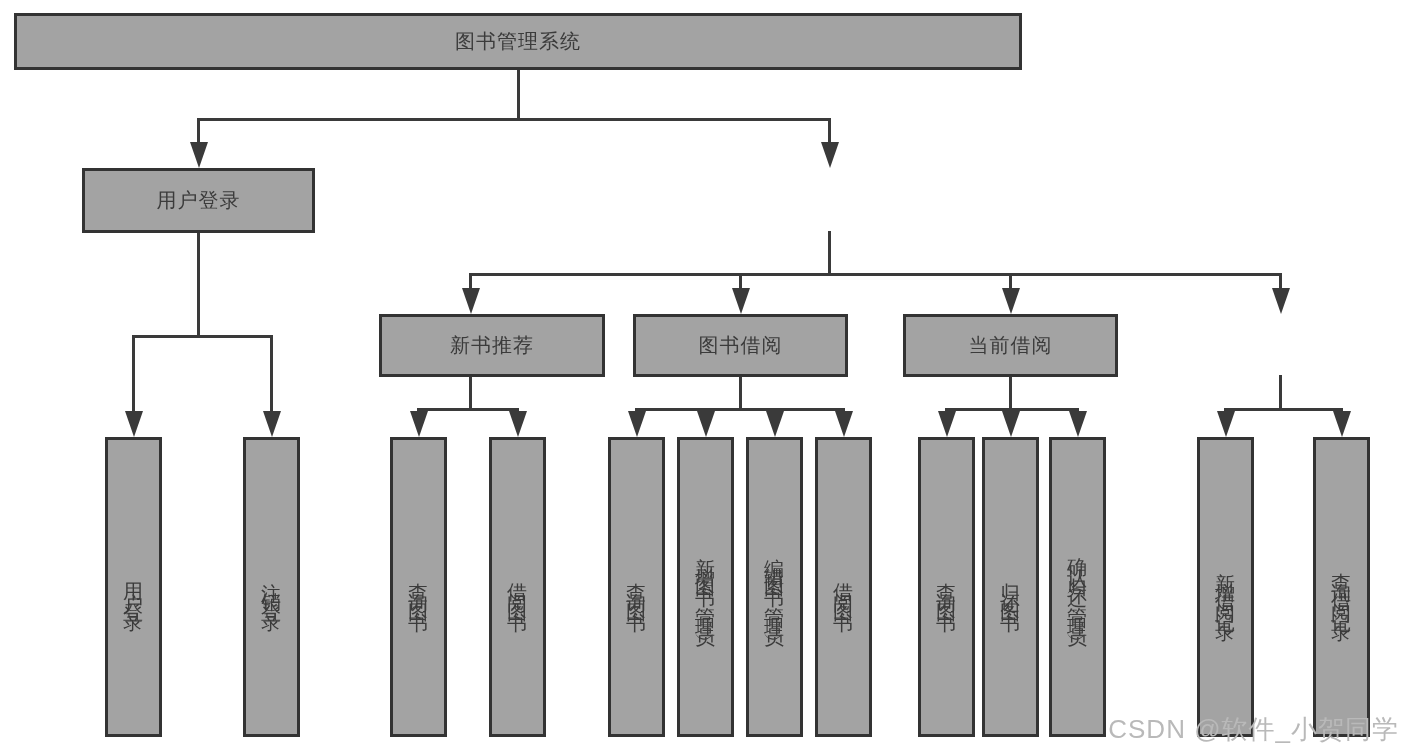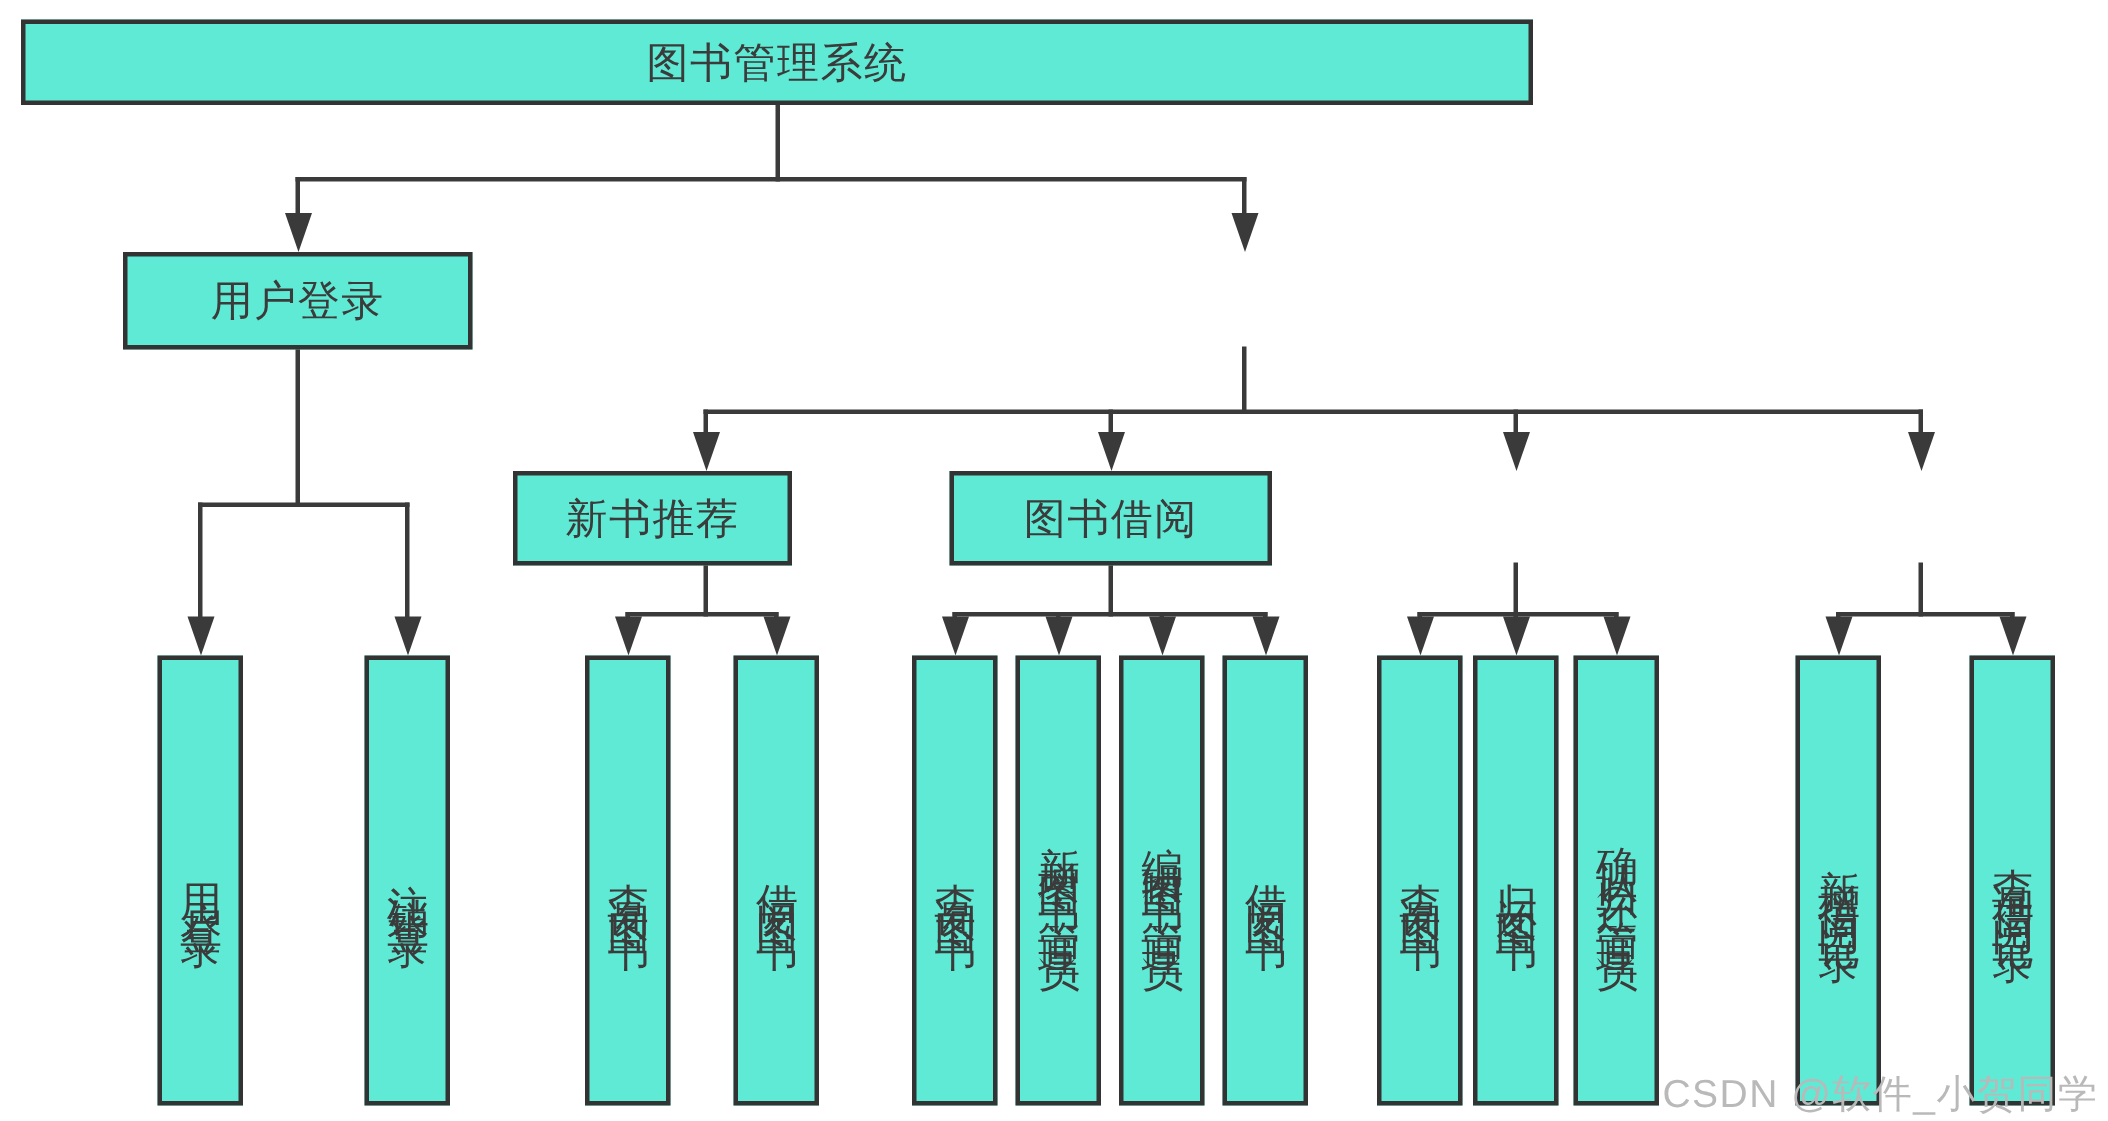--- a/index.html
+++ b/index.html
@@ -5,28 +5,28 @@
   html,body{margin:0;padding:0;background:#ffffff;}
   #canvas{
     position:relative;
     width:1405px;height:747px;
     background:#ffffff;
     font-family:"Liberation Sans","DejaVu Sans",sans-serif;
     overflow:hidden;
   }
   .box{
     position:absolute;
-    background:#5eead4;
+    background:#a3a3a3;
     border:3px solid #333333;
     color:#3b3b3b;
     box-sizing:border-box;
     display:flex;
     align-items:center;
     justify-content:center;
-    font-size:28px;
+    font-size:20px;
     letter-spacing:1px;
     z-index:2;
   }
   .box.v{
     writing-mode:vertical-rl;
     text-orientation:mixed;
     letter-spacing:10px;
     line-height:1.0;
   }
   .edge{
@@ -77,21 +77,21 @@
     <div class="edge" style="left: 828px; top: 231px; width: 3px; height: 45px;"></div>
     <div class="edge" style="left: 469px; top: 273px; width: 813px; height: 3px;"></div>
     <div class="edge" style="left: 469px; top: 273px; width: 3px; height: 17px;"></div>
     <div class="arrowhead" style="left: 461.5px; top: 288px;"></div>
     <div class="edge" style="left: 739px; top: 273px; width: 3px; height: 17px;"></div>
     <div class="arrowhead" style="left: 731.5px; top: 288px;"></div>
     <div class="edge" style="left: 1009px; top: 273px; width: 3px; height: 17px;"></div>
     <div class="arrowhead" style="left: 1001.5px; top: 288px;"></div>
     <div class="edge" style="left: 1279px; top: 273px; width: 3px; height: 17px;"></div>
     <div class="arrowhead" style="left: 1271.5px; top: 288px;"></div>
-    <div class="box" style="left: 342px; top: 314px; width: 186px; height: 63px;">新书推荐</div>
+    <div class="box" style="left: 379px; top: 314px; width: 226px; height: 63px;">新书推荐</div>
     <div class="edge" style="left: 469px; top: 375px; width: 3px; height: 36px;"></div>
     <div class="edge" style="left: 417px; top: 408px; width: 102px; height: 3px;"></div>
     <div class="edge" style="left: 417px; top: 408px; width: 3px; height: 5px;"></div>
     <div class="arrowhead" style="left: 409.5px; top: 411px;"></div>
     <div class="edge" style="left: 516px; top: 408px; width: 3px; height: 5px;"></div>
     <div class="arrowhead" style="left: 508.5px; top: 411px;"></div>
     <div class="box v" style="left: 390px; top: 437px; width: 57px; height: 300px;">查询图书</div>
     <div class="box v" style="left: 489px; top: 437px; width: 57px; height: 300px;">借阅图书</div>
     <div class="box" style="left: 633px; top: 314px; width: 215px; height: 63px;">图书借阅</div>
     <div class="edge" style="left: 739px; top: 375px; width: 3px; height: 36px;"></div>
@@ -101,20 +101,21 @@
     <div class="edge" style="left: 704px; top: 408px; width: 3px; height: 5px;"></div>
     <div class="arrowhead" style="left: 696.5px; top: 411px;"></div>
     <div class="edge" style="left: 773px; top: 408px; width: 3px; height: 5px;"></div>
     <div class="arrowhead" style="left: 765.5px; top: 411px;"></div>
     <div class="edge" style="left: 842px; top: 408px; width: 3px; height: 5px;"></div>
     <div class="arrowhead" style="left: 834.5px; top: 411px;"></div>
     <div class="box v" style="left: 608px; top: 437px; width: 57px; height: 300px;">查询图书</div>
     <div class="box v" style="left: 677px; top: 437px; width: 57px; height: 300px;">新增图书（管理员）</div>
     <div class="box v" style="left: 746px; top: 437px; width: 57px; height: 300px;">编辑图书（管理员）</div>
     <div class="box v" style="left: 815px; top: 437px; width: 57px; height: 300px;">借阅图书</div>
+    <div class="box" style="left: 903px; top: 314px; width: 215px; height: 63px;">当前借阅</div>
     <div class="edge" style="left: 1009px; top: 375px; width: 3px; height: 36px;"></div>
     <div class="edge" style="left: 945px; top: 408px; width: 134px; height: 3px;"></div>
     <div class="edge" style="left: 945px; top: 408px; width: 3px; height: 5px;"></div>
     <div class="arrowhead" style="left: 937.5px; top: 411px;"></div>
     <div class="edge" style="left: 1009px; top: 408px; width: 3px; height: 5px;"></div>
     <div class="arrowhead" style="left: 1001.5px; top: 411px;"></div>
     <div class="edge" style="left: 1076px; top: 408px; width: 3px; height: 5px;"></div>
     <div class="arrowhead" style="left: 1068.5px; top: 411px;"></div>
     <div class="box v" style="left: 918px; top: 437px; width: 57px; height: 300px;">查询图书</div>
     <div class="box v" style="left: 982px; top: 437px; width: 57px; height: 300px;">归还图书</div>

